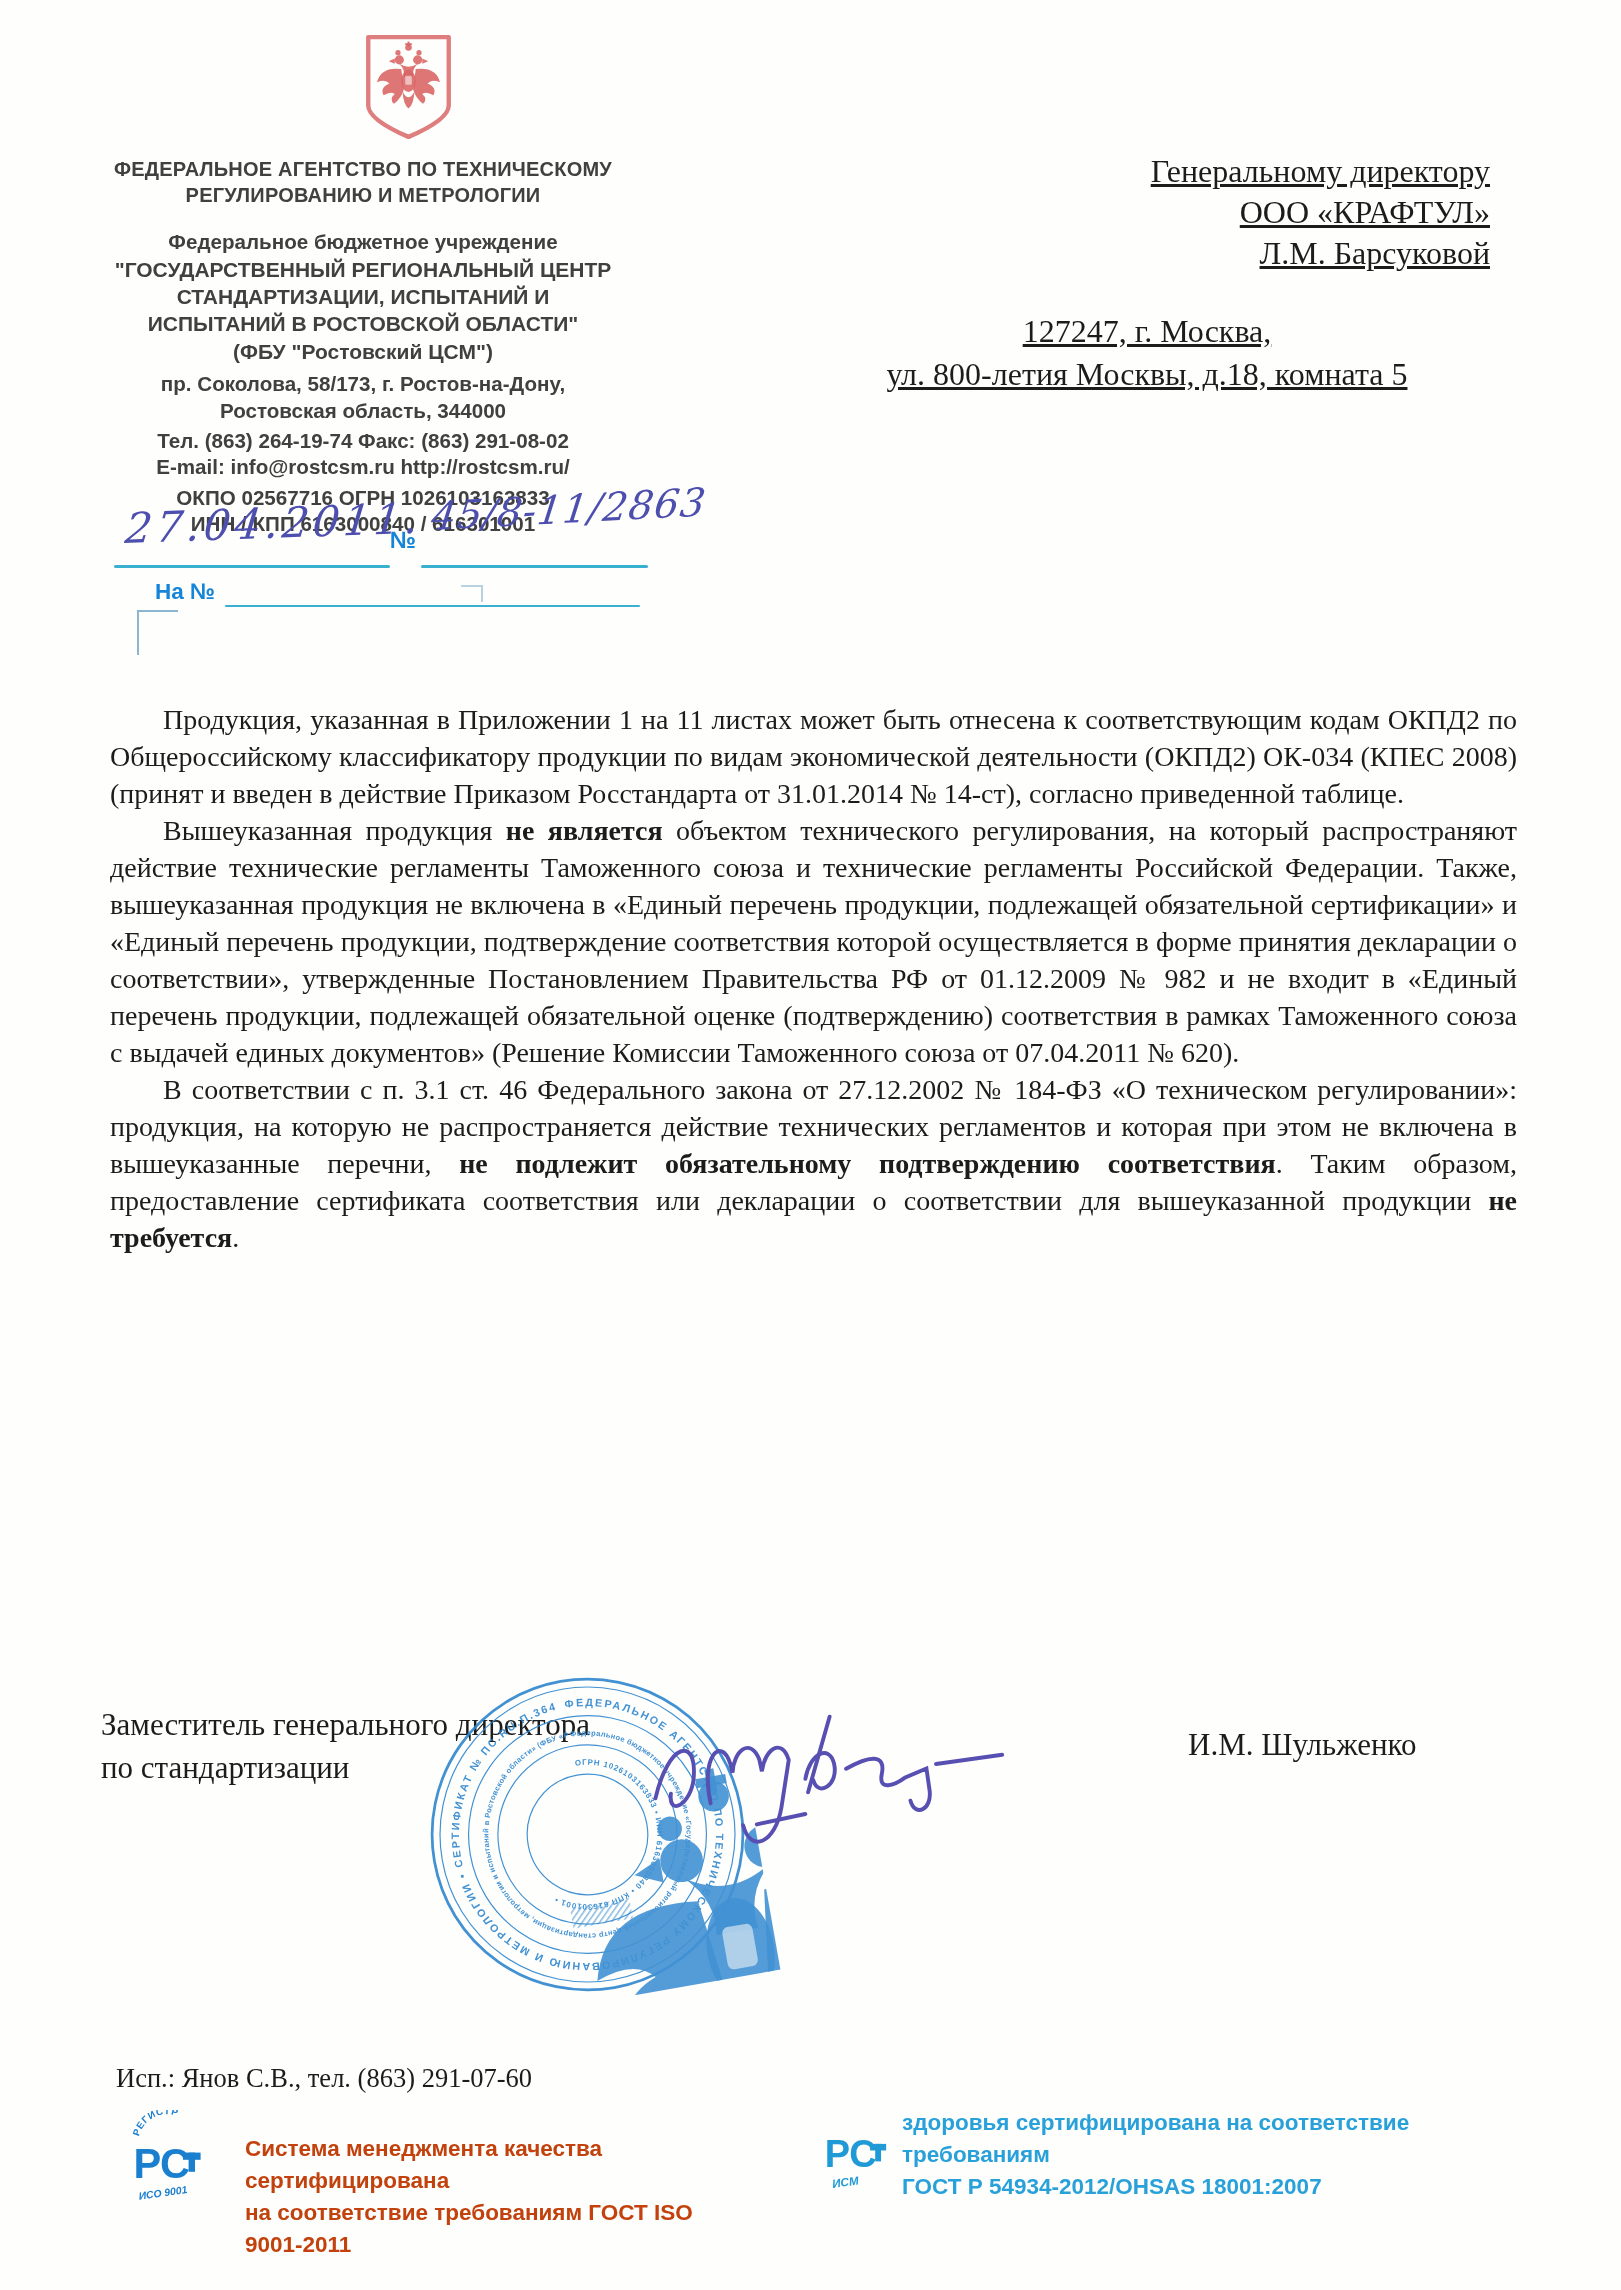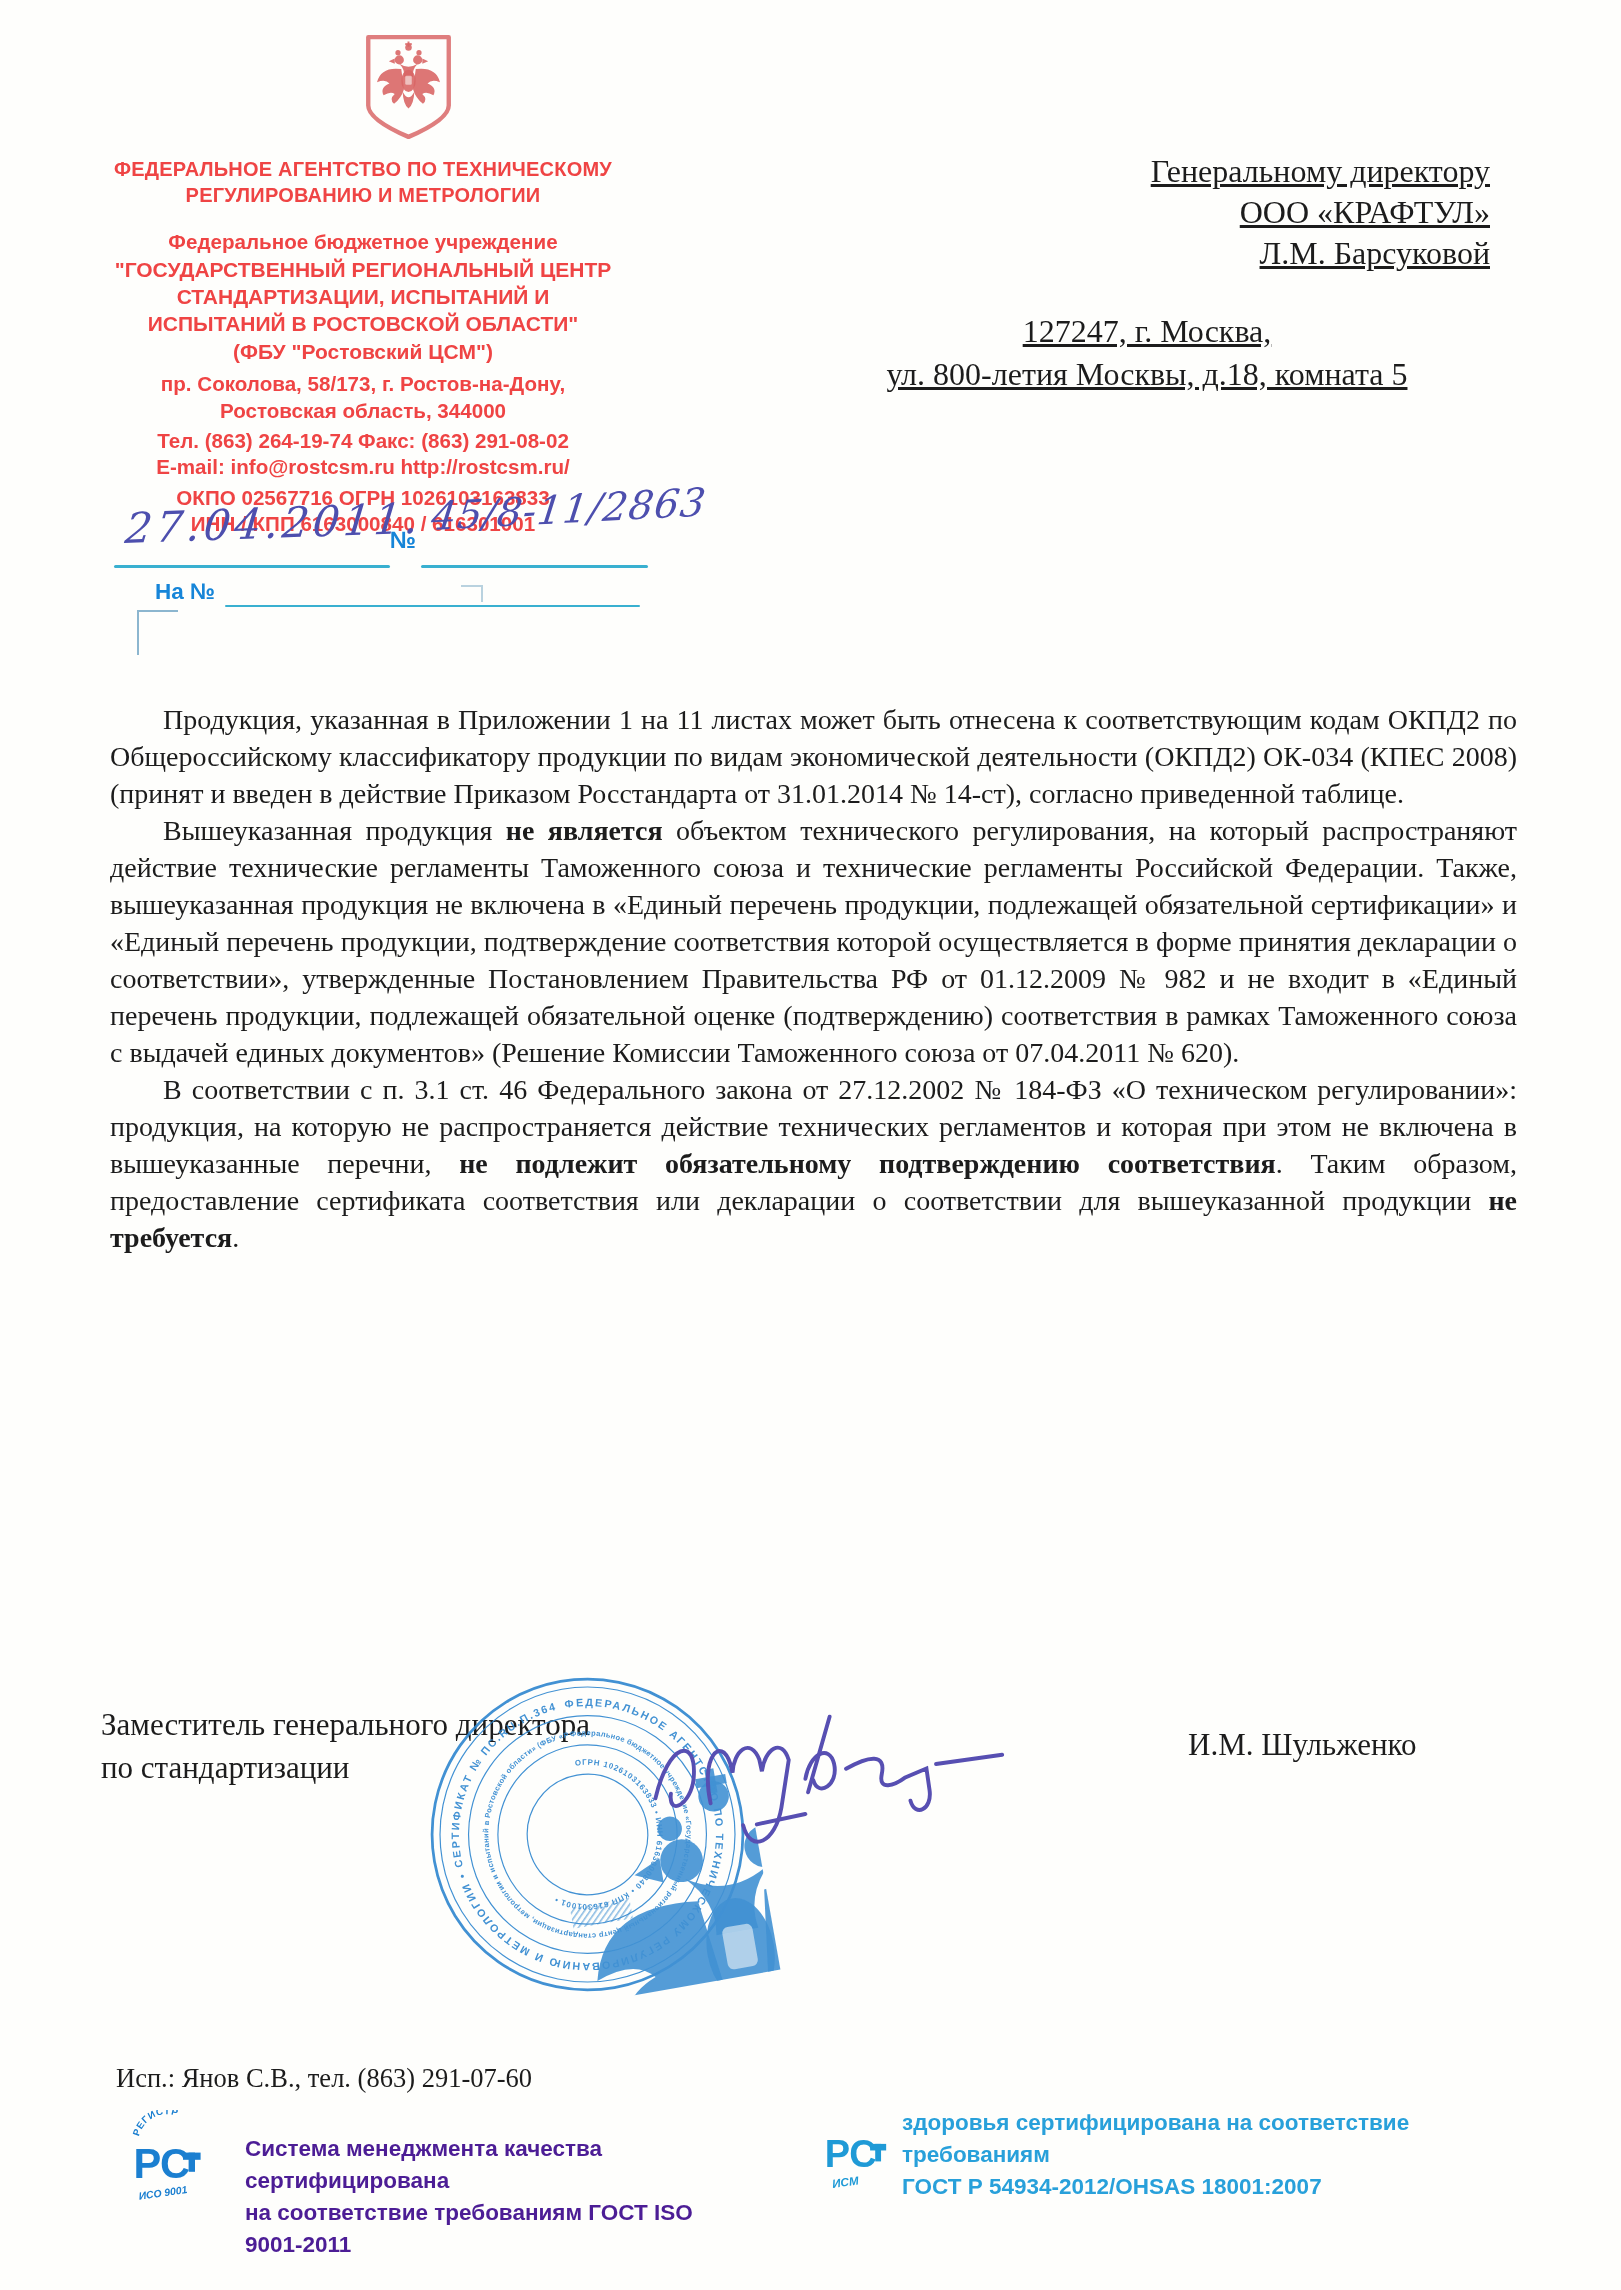--- a/index.html
+++ b/index.html
@@ -5,21 +5,21 @@
   html,body{margin:0;padding:0;background:#d9d9d9;}
   .page{
     position:relative;width:1621px;height:2291px;margin:0 auto;
     background:#fefefc;overflow:hidden;
     font-family:"Liberation Serif", serif;color:#1c1c1c;
   }
   
   .crest{position:absolute;left:356px;top:29px;width:105px;height:116px;color:#d65a5a;opacity:.92;}
   .letterhead{
     position:absolute;left:106px;top:157px;width:514px;text-align:center;
-    font-family:"Liberation Sans", sans-serif;color:#ef4444;font-weight:bold;
+    font-family:"Liberation Sans", sans-serif;color:#404040;font-weight:bold;
   }
   .lh-agency{font-size:20px;line-height:25.5px;letter-spacing:0.2px;}
   .lh-orgtype{font-size:20.6px;line-height:26.5px;margin-top:21px;}
   .lh-orgname{font-size:21px;line-height:27.4px;}
   .lh-short{font-size:21px;line-height:27.4px;}
   .lh-addr{font-size:20.6px;line-height:26.5px;}
   .mt6{margin-top:5.9px;} .mt4{margin-top:3.9px;}
   
   .hand{
     position:absolute;font-family:"DejaVu Serif", serif;font-style:italic;
@@ -54,21 +54,21 @@
   .sig-name{position:absolute;left:1188px;top:1727px;font-size:31px;}
   .stamp{position:absolute;left:421px;top:1668px;width:333px;height:333px;
     color:#2e86cf;opacity:.9;transform:rotate(-10deg);}
   .stamp text{font-family:"Liberation Sans",sans-serif;fill:currentColor;font-weight:bold;}
   .signature-stroke{position:absolute;left:637px;top:1694px;width:421px;height:167px;
     transform:rotate(-3deg);}
   
   .executor{position:absolute;left:116px;top:2063px;font-size:26.5px;}
   .cert{position:absolute;font-family:"Liberation Sans",sans-serif;font-weight:bold;}
   .cert-left-logo{position:absolute;left:127px;top:2110px;width:80px;height:90px;color:#1b7fd0;}
-  .cert-left-text{left:245px;top:2133px;width:510px;font-size:22.5px;line-height:32px;color:#4c1d95;}
+  .cert-left-text{left:245px;top:2133px;width:510px;font-size:22.5px;line-height:32px;color:#c2410c;}
   .cert-right-logo{position:absolute;left:819px;top:2107px;width:73px;height:84px;color:#1f9ad6;}
   .cert-right-text{left:902px;top:2107px;width:617px;font-size:22.5px;line-height:32px;color:#28a0da;}
 </style>
 </head>
 <body>
 
 <svg width="0" height="0" style="position:absolute" aria-hidden="true">
   <defs>
     <symbol id="eagle-sym" viewBox="0 0 120 120">
       <g fill="currentColor" stroke="none" fill-opacity="0.9">

